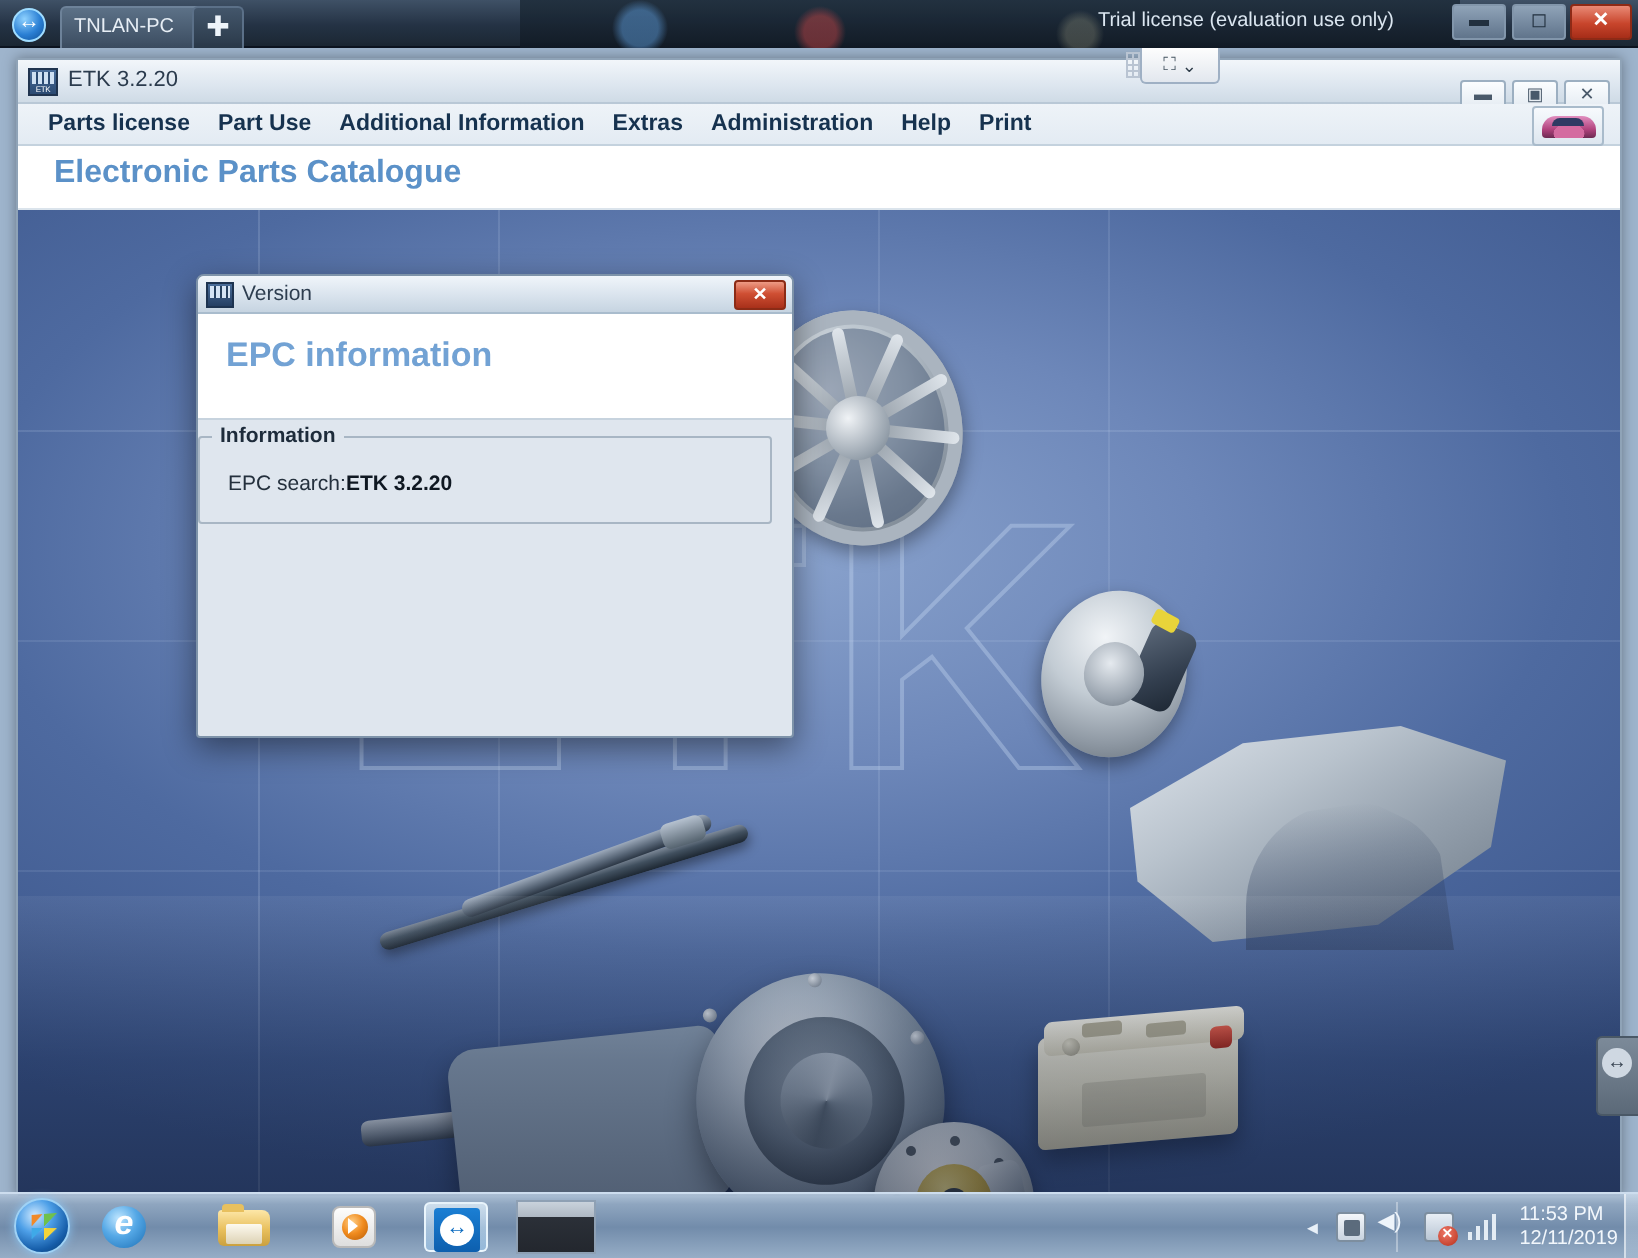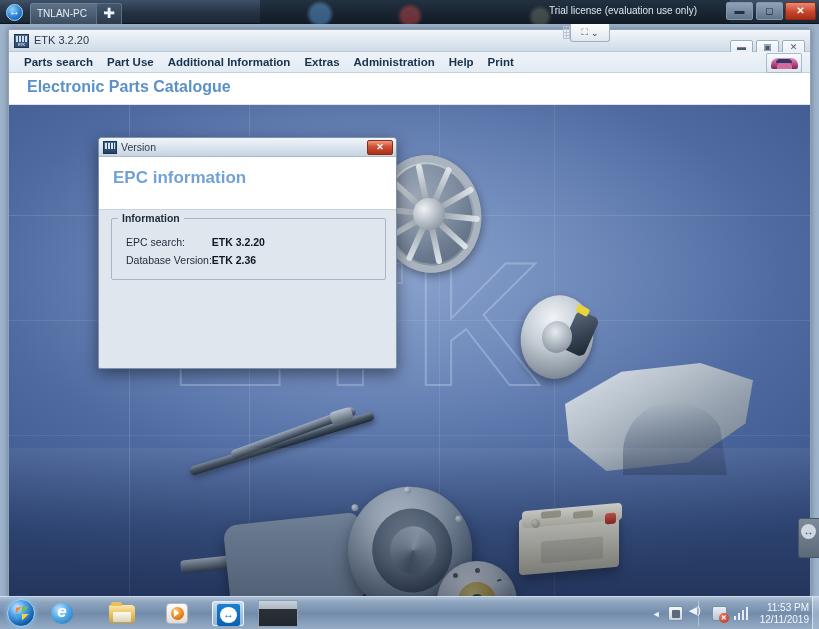--- a/index.html
+++ b/index.html
@@ -454,21 +454,21 @@
     color: #fff; font-size: 9px; font-weight: bold; line-height: 13px; text-align: center;
   }
   #dlg-hero {
     position: relative; height: 53px; background: #ffffff;
     border-bottom: 1px solid #c7d3de;
   }
   #dlg-hero-title {
     position: absolute; left: 14px; top: 11px;
     font-size: 17px; font-weight: bold; color: #72a2d4;
   }
-  #dlg-body { position: relative; padding: 8px 10px 10px 12px; }
+  #dlg-body { position: relative; padding: 8px 10px 10px 0; }
   #groupbox {
     position: relative;
     border: 1px solid #a8b6c4; border-radius: 2px;
     padding: 9px 8px 8px 8px;
     background: #dfe6ee;
   }
   #groupbox-legend {
     position: absolute; left: 6px; top: -7px;
     background: #dfe6ee; padding: 0 4px;
     font-size: 10.5px; font-weight: bold; color: #1d2b3a;
@@ -598,21 +598,21 @@
     position: absolute; right: -3px; bottom: -3px; width: 10px; height: 10px;
     background: radial-gradient(circle at 40% 35%, #f07a6a, #b52d18);
     border-radius: 50%; color: #fff; font-size: 7px; line-height: 10px; text-align: center;
     font-weight: bold;
   }
   #ico-signal {
     display: flex; align-items: flex-end; gap: 1.5px; height: 13px;
   }
   #ico-signal i { display: block; width: 2.5px; background: #e4ecf4; }
   #clock {
-    text-align: right; color: #f2f7fc; font-size: 10px; line-height: 12px;
+    text-align: left; color: #f2f7fc; font-size: 10px; line-height: 12px;
     padding-left: 4px; white-space: nowrap;
   }
   #show-desktop {
     position: absolute; right: 0; top: 0; width: 7px; height: 33px;
     background: linear-gradient(180deg, rgba(225,238,250,.4), rgba(170,190,212,.5));
     border-left: 1px solid rgba(255,255,255,.55);
   }
 </style>
 </head>
 <body>
@@ -652,21 +652,21 @@
         <div id="etk-appicon">
             <span class="grid"></span>
           </div>
         <div id="etk-title">ETK 3.2.20</div>
         <div class="etk-wb" id="etk-wb-min">▬</div>
         <div class="etk-wb" id="etk-wb-max">▣</div>
         <div class="etk-wb" id="etk-wb-close">✕</div>
       </div>
 
       <div id="etk-menubar">
-        <div class="menuitem">Parts search</div>
+        <div class="menuitem">Parts license</div>
         <div class="menuitem">Part Use</div>
         <div class="menuitem">Additional Information</div>
         <div class="menuitem">Extras</div>
         <div class="menuitem">Administration</div>
         <div class="menuitem">Help</div>
         <div class="menuitem">Print</div>
       </div>
 
       <div id="etk-toolbar-carbtn">
         <span class="car"></span>
@@ -771,24 +771,20 @@
         </div>
 
         <div id="dlg-body">
           <div id="groupbox">
             <div id="groupbox-legend">Information</div>
             <table id="info">
               <tbody>
               <tr>
                 <td class="lbl">EPC search:</td>
                 <td class="val">ETK 3.2.20</td>
-              </tr>
-              <tr>
-                <td class="lbl">Database Version:</td>
-                <td class="val">ETK 2.36</td>
               </tr>
             </tbody>
               </table>
           </div>
         </div>
       </div>
 
     </div>
 
     <div id="taskbar">

